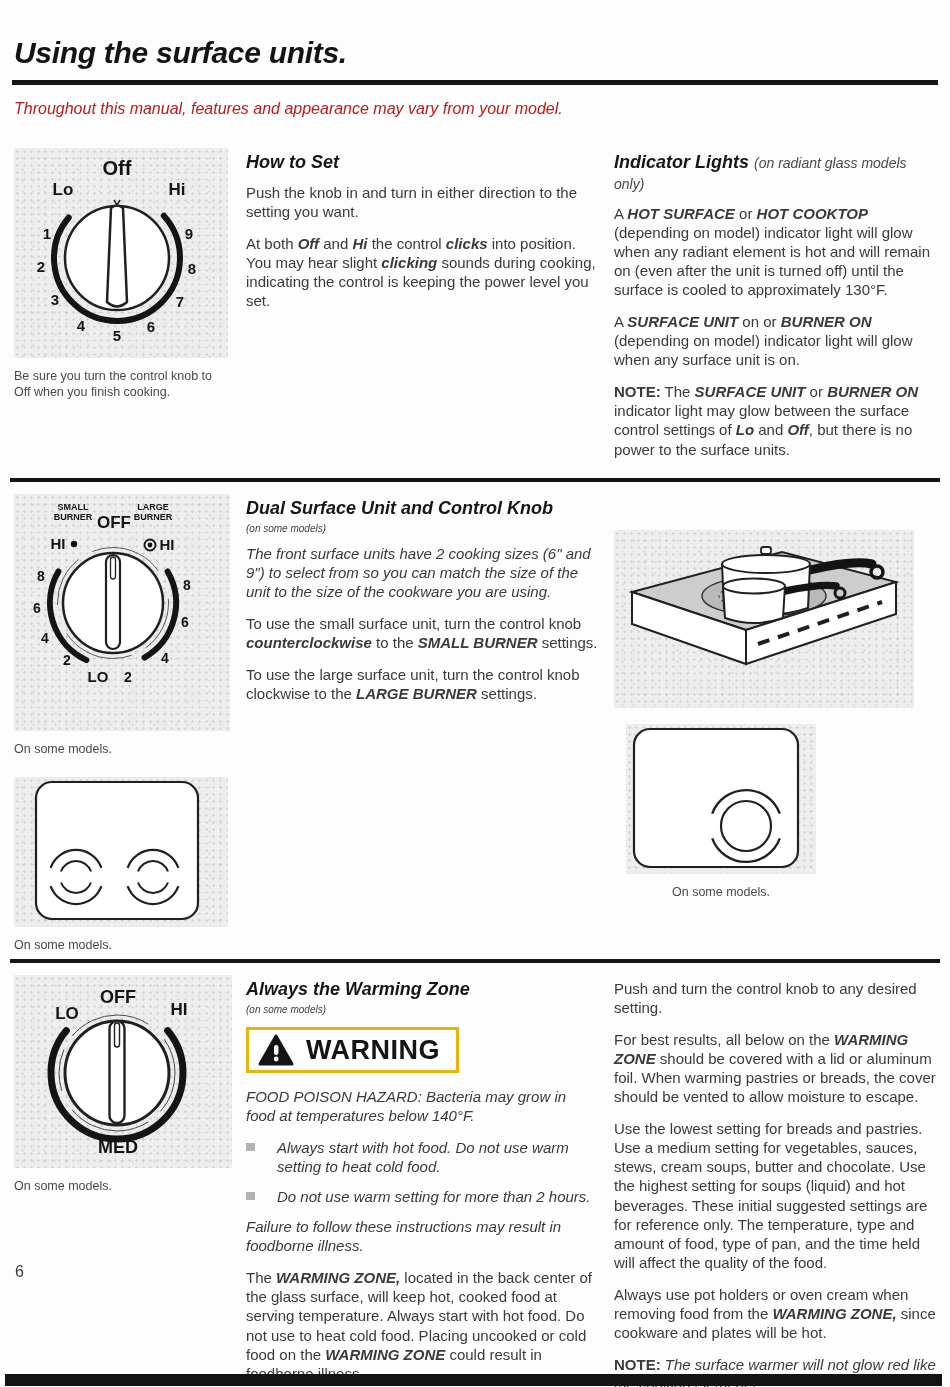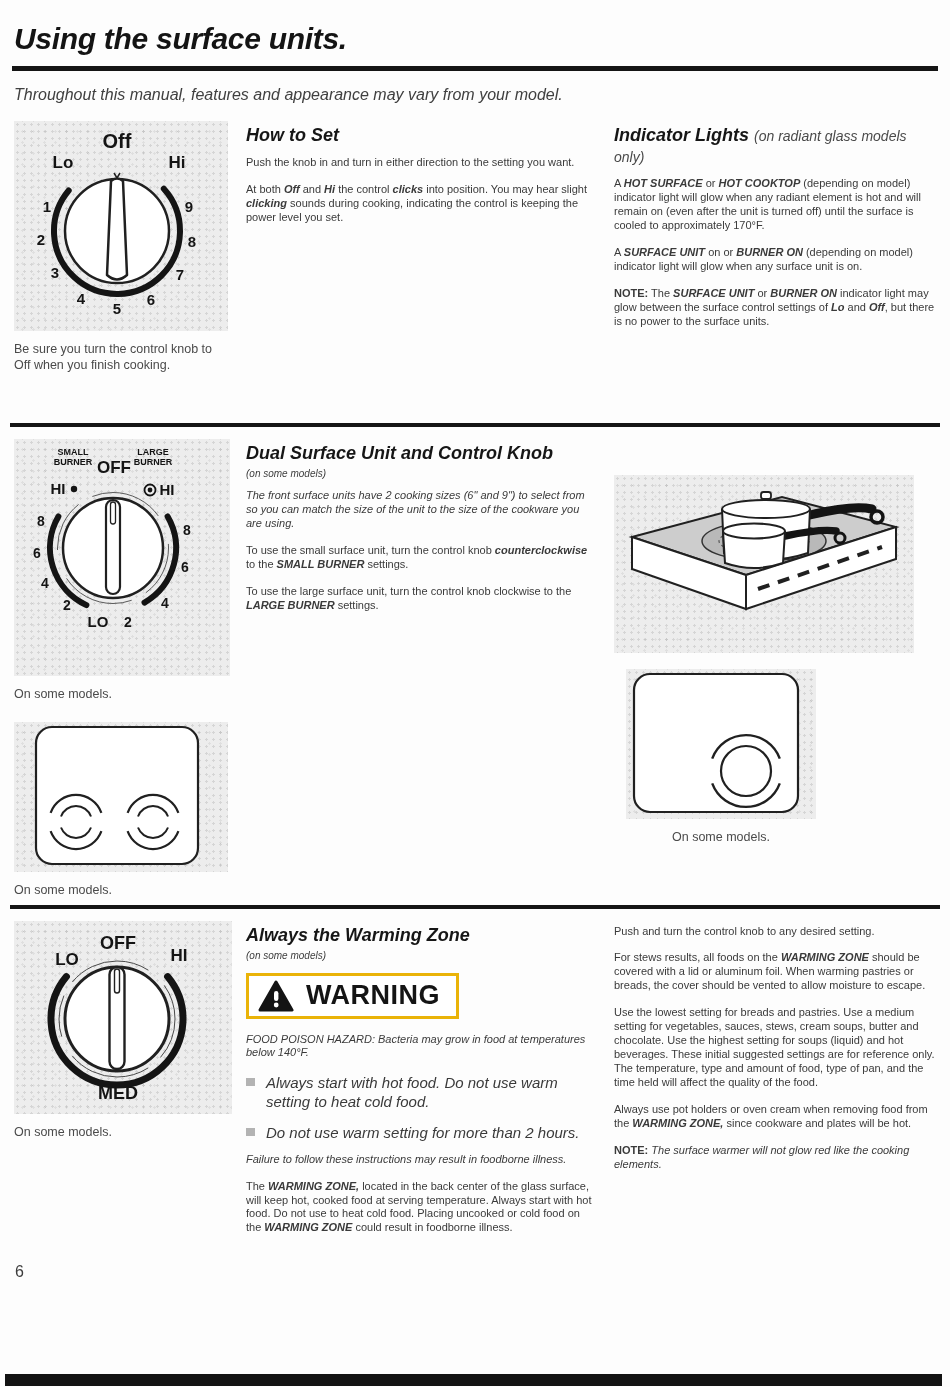--- a/index.html
+++ b/index.html
@@ -1,32 +1,32 @@
 <!DOCTYPE html>
 <html><head>
 <meta charset="utf-8">
 <style>
   html,body{margin:0;padding:0;background:#ffffff;}
   .page{position:relative;width:950px;height:1387px;overflow:hidden;background:#fdfdfd;
         font-family:"Liberation Sans","DejaVu Sans",sans-serif;color:#3a3a3a;}
-  h1{margin:0;padding:22px 14px 10px 14px;font-size:30px;font-style:italic;font-weight:700;
+  h1{margin:0;padding:36px 14px 10px 14px;font-size:30px;font-style:italic;font-weight:700;
      color:#141414;letter-spacing:-0.3px;}
   .rule{height:5px;background:#151515;margin:0 12px;}
-  .subtitle{font-style:italic;font-size:16px;color:#404040;margin:15px 14px 17px 14px;}
+  .subtitle{font-style:italic;font-size:16px;color:#b91c1c;margin:15px 14px 30px 14px;}
   .grid{display:grid;grid-template-columns:216px 352px 1fr;column-gap:16px;
         padding:0 10px 0 14px;align-items:start;}
   .s1{min-height:296px;}
   .s2{min-height:408px;}
   .s3{min-height:460px;}
   .divider{height:4px;background:#151515;margin:6px 10px 12px 10px;}
   h2{margin:4px 0 10px 0;font-size:18px;font-style:italic;font-weight:700;color:#161616;}
   .subnote{font-size:10px;font-style:italic;font-weight:400;color:#404040;}
   .headnote{font-size:14px;font-style:italic;font-weight:400;color:#4a4a4a;letter-spacing:0;}
   .subline{margin:-6px 0 10px 0;}
-  p.body{font-size:11px;line-height:1.27;margin:0 0 13px 0;color:#3a3a3a;}
+  p.body{font-size:15px;line-height:1.27;margin:0 0 13px 0;color:#3a3a3a;}
   .it{font-style:italic;}
   .rb{font-weight:700;}
   .ri{font-style:italic;}
   .caption{font-size:12.5px;color:#4a4a4a;line-height:1.3;margin:10px 0 0 0;}
   .cap-center{text-align:center;}
   .speckle{background-color:#ededed;
            background-image:radial-gradient(rgba(0,0,0,0.10) 1px,transparent 1.2px),
                             radial-gradient(rgba(0,0,0,0.06) 1px,transparent 1.2px);
            background-size:7px 7px,11px 11px;background-position:0 0,3px 5px;}
   .imgbox{position:relative;}
@@ -34,21 +34,21 @@
   .kb2{width:216px;height:237px;}
   .kb3{width:218px;height:193px;}
   .ctl{width:214px;height:150px;margin-top:20px;}
   .potbox{width:300px;height:178px;margin-top:36px;}
   .ctr{width:190px;height:150px;margin:16px 0 0 12px;}
   svg{display:block;}
   svg text{font-family:"Liberation Sans","DejaVu Sans",sans-serif;fill:#141414;}
   .warn{display:inline-flex;align-items:center;gap:12px;border:3px solid #eab308;
         background:#fff;padding:4px 16px 4px 9px;margin:2px 0 14px 0;}
   .warn-label{font-size:27px;font-weight:700;color:#141414;letter-spacing:0.5px;}
-  .bullet-row{display:flex;gap:11px;margin:0 0 11px 0;}
+  .bullet-row{display:flex;gap:22px;margin:0 0 11px 0;}
   .sq{flex:none;width:9px;height:8px;background:#b3b3b3;margin-top:5px;}
   .bullet-text{font-size:15px;line-height:1.27;font-style:italic;color:#3a3a3a;}
   .pageno{position:absolute;left:15px;bottom:106px;font-size:16px;color:#3d3d3d;}
   .footbar{position:absolute;left:5px;right:8px;bottom:1px;height:12px;background:#131313;}
   .wz-right{padding-top:4px;}
 </style>
 </head>
 <body>
 
 <div class="page">
@@ -83,21 +83,21 @@
     </div>
 
     <div>
       <h2>How to Set</h2>
       <p class="body">Push the knob in and turn in either direction to the setting you want.</p>
       <p class="body"><span>At both </span><span class="rb ri">Off</span><span> and </span><span class="rb ri">Hi</span><span> the control </span><span class="rb ri">clicks</span><span> into position. You may hear slight </span><span class="rb ri">clicking</span><span> sounds during cooking, indicating the control is keeping the power level you set.</span></p>
     </div>
 
     <div>
       <h2><span>Indicator Lights</span> <span class="headnote">(on radiant glass models only)</span></h2>
-      <p class="body"><span>A </span><span class="rb ri">HOT SURFACE</span><span> or </span><span class="rb ri">HOT COOKTOP</span><span> (depending on model) indicator light will glow when any radiant element is hot and will remain on (even after the unit is turned off) until the surface is cooled to approximately 170°F.</span></p>
+      <p class="body"><span>A </span><span class="rb ri">HOT SURFACE</span><span> or </span><span class="rb ri">HOT COOKTOP</span><span> (depending on model) indicator light will glow when any radiant element is hot and will remain on (even after the unit is turned off) until the surface is cooled to approximately 130°F.</span></p>
       <p class="body"><span>A </span><span class="rb ri">SURFACE UNIT</span><span> on or </span><span class="rb ri">BURNER ON</span><span> (depending on model) indicator light will glow when any surface unit is on.</span></p>
       <p class="body"><span class="rb">NOTE:</span><span> The </span><span class="rb ri">SURFACE UNIT</span><span> or </span><span class="rb ri">BURNER ON</span><span> indicator light may glow between the surface control settings of </span><span class="rb ri">Lo</span><span> and </span><span class="rb ri">Off</span><span>, but there is no power to the surface units.</span></p>
     </div>
   </section>
 
   <div class="divider"></div>
 
   <section class="grid s2">
     <div>
       <div class="imgbox speckle kb2">
@@ -227,21 +227,21 @@
       <div class="bullet-row">
         <span class="sq"></span>
         <span class="bullet-text">Do not use warm setting for more than 2 hours.</span>
       </div>
       <p class="body it">Failure to follow these instructions may result in foodborne illness.</p>
       <p class="body"><span>The </span><span class="rb ri">WARMING ZONE,</span><span> located in the back center of the glass surface, will keep hot, cooked food at serving temperature. Always start with hot food. Do not use to heat cold food. Placing uncooked or cold food on the </span><span class="rb ri">WARMING ZONE</span><span> could result in foodborne illness.</span></p>
     </div>
 
     <div class="wz-right">
       <p class="body">Push and turn the control knob to any desired setting.</p>
-      <p class="body"><span>For stews results, all foods on the </span><span class="rb ri">WARMING ZONE</span><span> should be covered with a lid or aluminum foil. When warming pastries or breads, the cover should be vented to allow moisture to escape.</span></p>
+      <p class="body"><span>For best results, all below on the </span><span class="rb ri">WARMING ZONE</span><span> should be covered with a lid or aluminum foil. When warming pastries or breads, the cover should be vented to allow moisture to escape.</span></p>
       <p class="body">Use the lowest setting for breads and pastries. Use a medium setting for vegetables, sauces, stews, cream soups, butter and chocolate. Use the highest setting for soups (liquid) and hot beverages. These initial suggested settings are for reference only. The temperature, type and amount of food, type of pan, and the time held will affect the quality of the food.</p>
       <p class="body"><span>Always use pot holders or oven cream when removing food from the </span><span class="rb ri">WARMING ZONE,</span><span> since cookware and plates will be hot.</span></p>
       <p class="body"><span class="rb">NOTE:</span><span class="ri"> The surface warmer will not glow red like the cooking elements.</span></p>
     </div>
   </section>
 
   <div class="pageno">6</div>
   <div class="footbar"></div>
 </div>
 

